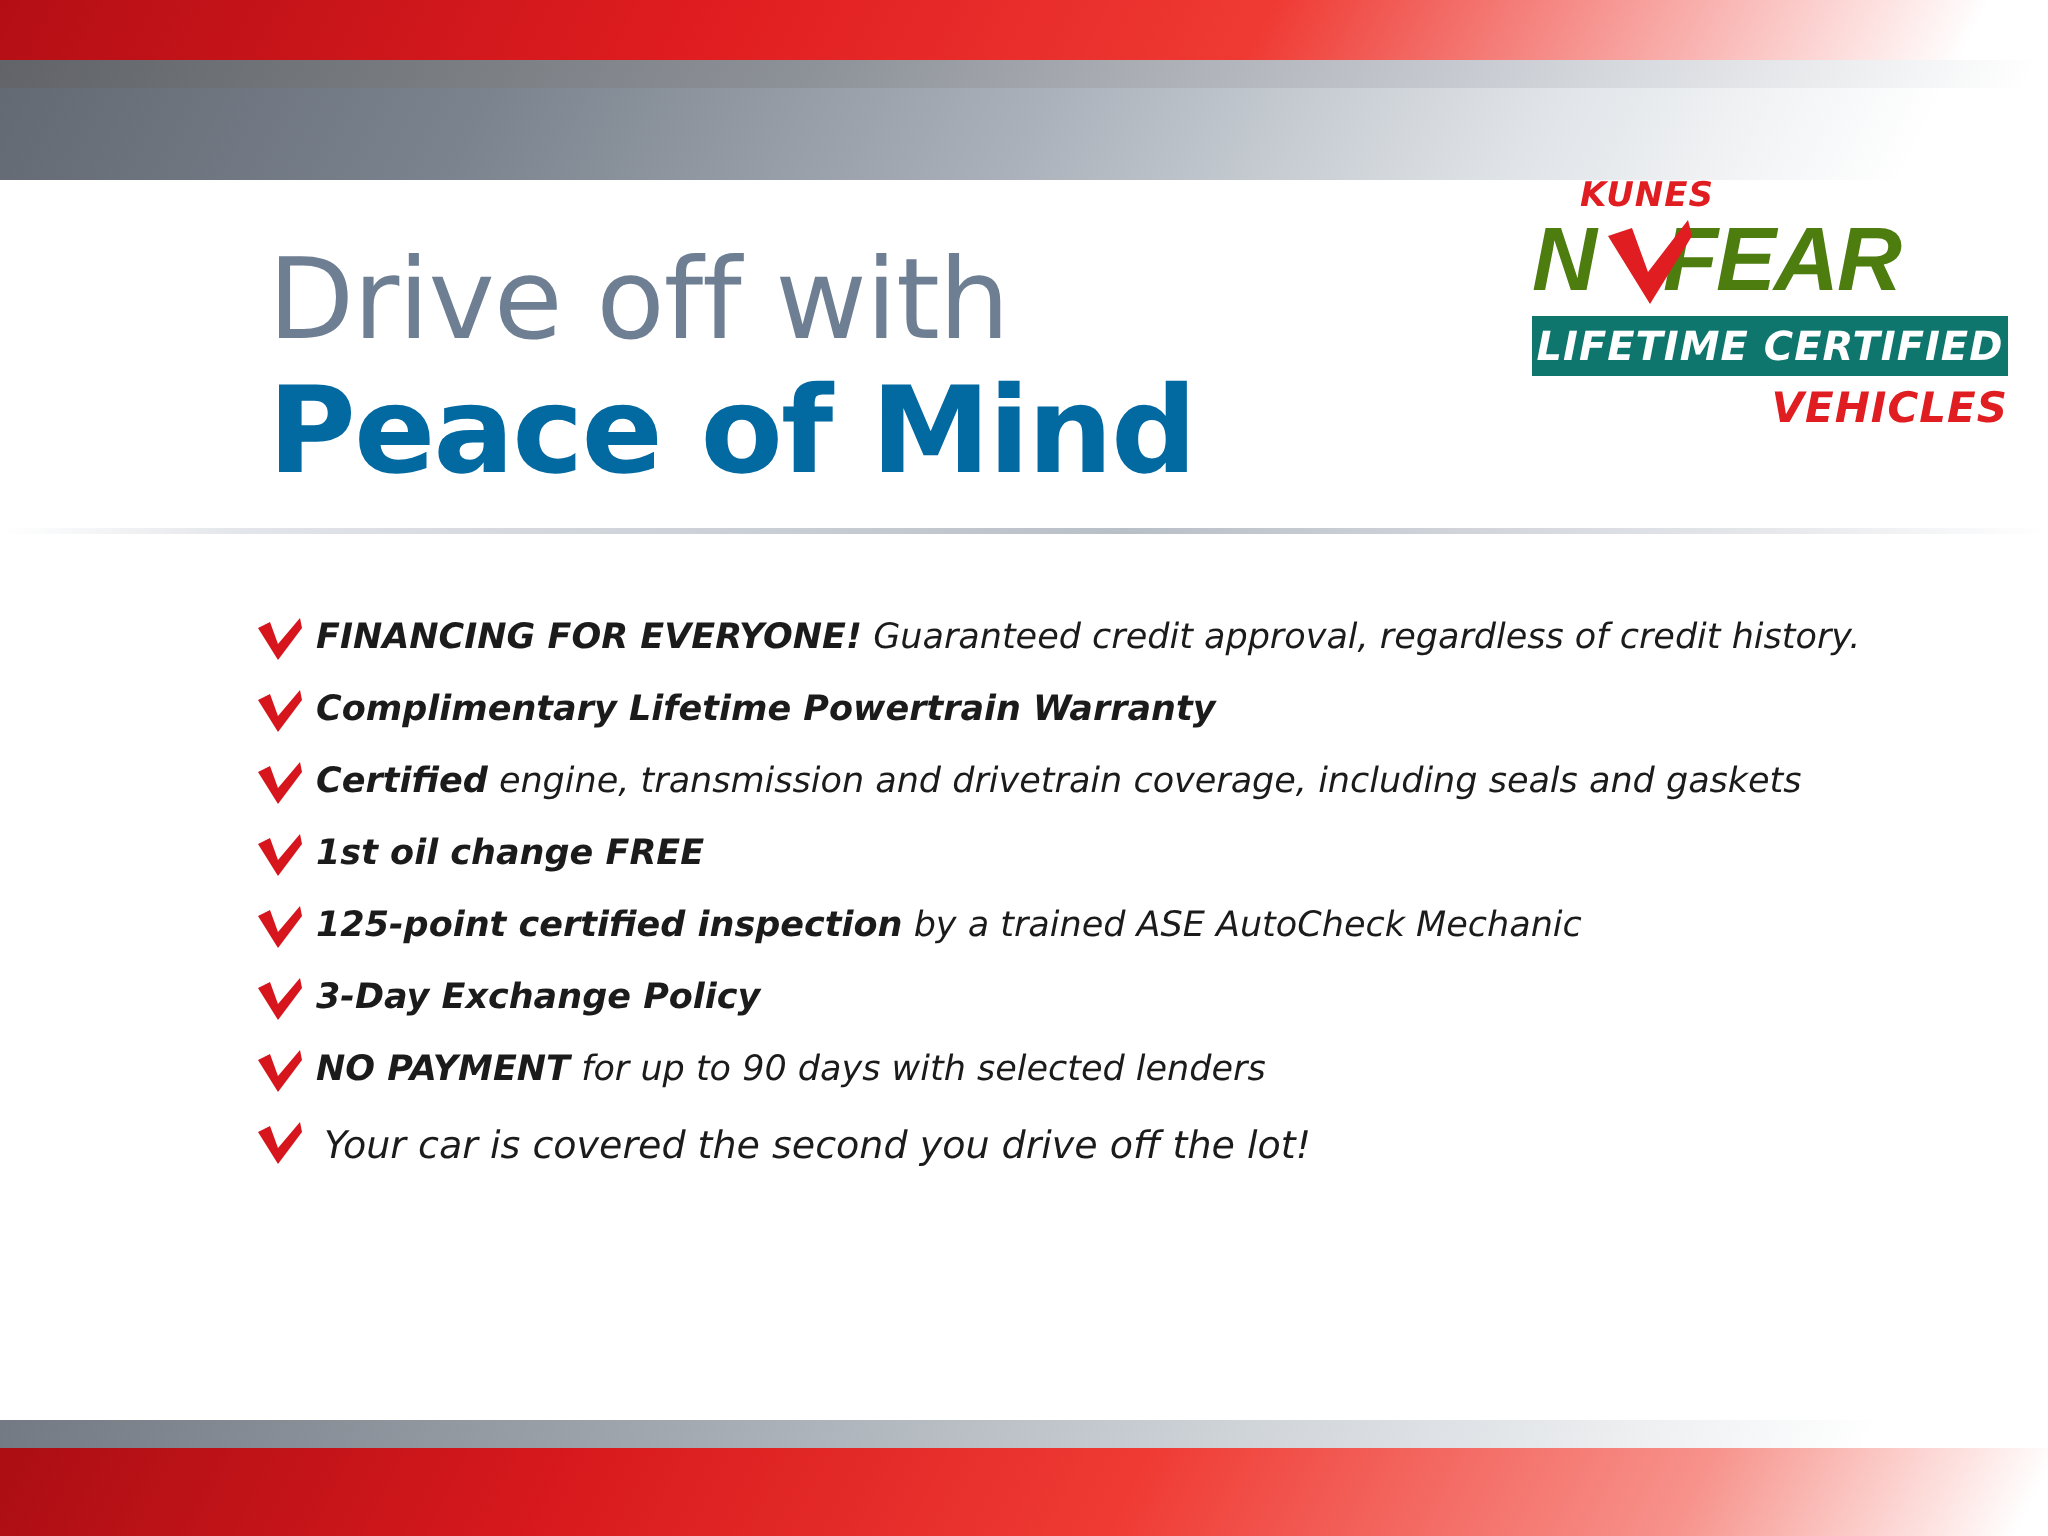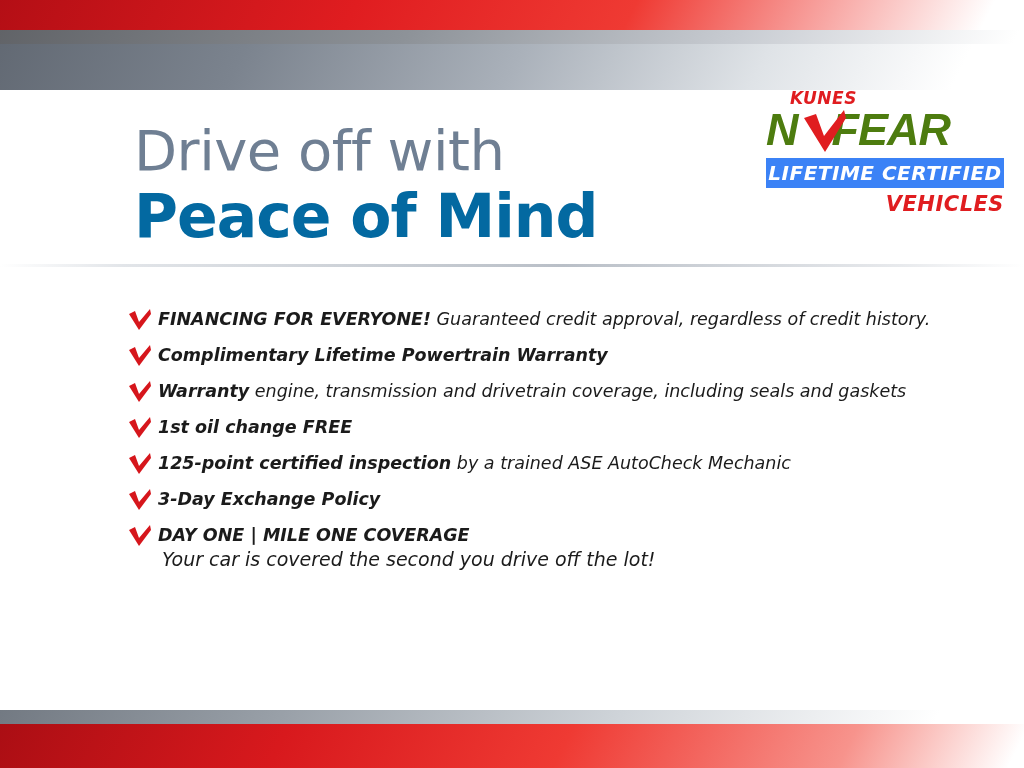--- a/index.html
+++ b/index.html
@@ -171,21 +171,21 @@
     left: 44px;
     width: 46px;
     height: 44px;
   }
   .logo .lifetime-bar {
     position: absolute;
     top: 70px;
     left: 8px;
     width: 238px;
     height: 30px;
-    background: #3b82f6;
+    background: #0f766e;
     color: #ffffff;
     font-size: 20px;
     font-weight: bold;
     font-style: italic;
     letter-spacing: 0.5px;
     display: flex;
     align-items: center;
     justify-content: center;
     font-family: "DejaVu Sans", sans-serif;
   }
@@ -290,21 +290,21 @@
       <div class="bullet-text">
         <b>Complimentary Lifetime Powertrain Warranty</b><span></span>
       </div>
     </div>
 
     <div class="bullet-row">
       <svg class="bullet-check" viewBox="0 0 24 22">
         <path d="M1 5 L7 2 L11 13 L22 0 L23 5 L11 21 Z" fill="#d6161c"></path>
       </svg>
       <div class="bullet-text">
-        <b>Warranty</b><span> engine, transmission and drivetrain coverage, including seals and gaskets</span>
+        <b>Certified</b><span> engine, transmission and drivetrain coverage, including seals and gaskets</span>
       </div>
     </div>
 
     <div class="bullet-row">
       <svg class="bullet-check" viewBox="0 0 24 22">
         <path d="M1 5 L7 2 L11 13 L22 0 L23 5 L11 21 Z" fill="#d6161c"></path>
       </svg>
       <div class="bullet-text">
         <b>1st oil change FREE</b><span></span>
       </div>
@@ -322,29 +322,34 @@
 
     <div class="bullet-row">
       <svg class="bullet-check" viewBox="0 0 24 22">
         <path d="M1 5 L7 2 L11 13 L22 0 L23 5 L11 21 Z" fill="#d6161c"></path>
       </svg>
       <div class="bullet-text">
         <b>3-Day Exchange Policy</b><span></span>
       </div>
     </div>
 
+    <div class="bullet-row">
+      <svg class="bullet-check" viewBox="0 0 24 22">
+        <path d="M1 5 L7 2 L11 13 L22 0 L23 5 L11 21 Z" fill="#d6161c"></path>
+      </svg>
+      <div class="bullet-text">
+        <b>NO PAYMENT</b><span> for up to 90 days with selected lenders</span>
+      </div>
+    </div>
 
     <div class="bullet-row">
       <svg class="bullet-check" viewBox="0 0 24 22">
         <path d="M1 5 L7 2 L11 13 L22 0 L23 5 L11 21 Z" fill="#d6161c"></path>
       </svg>
       <div>
-        <div class="bullet-text">
-          <b>DAY ONE | MILE ONE COVERAGE</b><span></span>
-        </div>
         <div class="bullet-sub" style="margin-left:4px">Your car is covered the second you drive off the lot!</div>
       </div>
     </div>
 
   </div>
 
   <div class="bottom-band">
     <div class="gray-shape"></div>
     <div class="red-shape"></div>
   </div>

